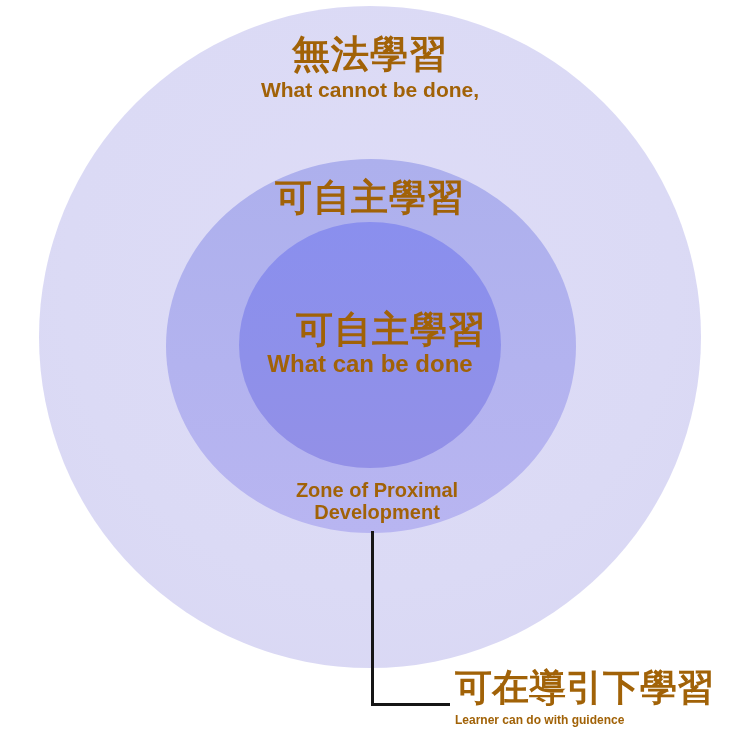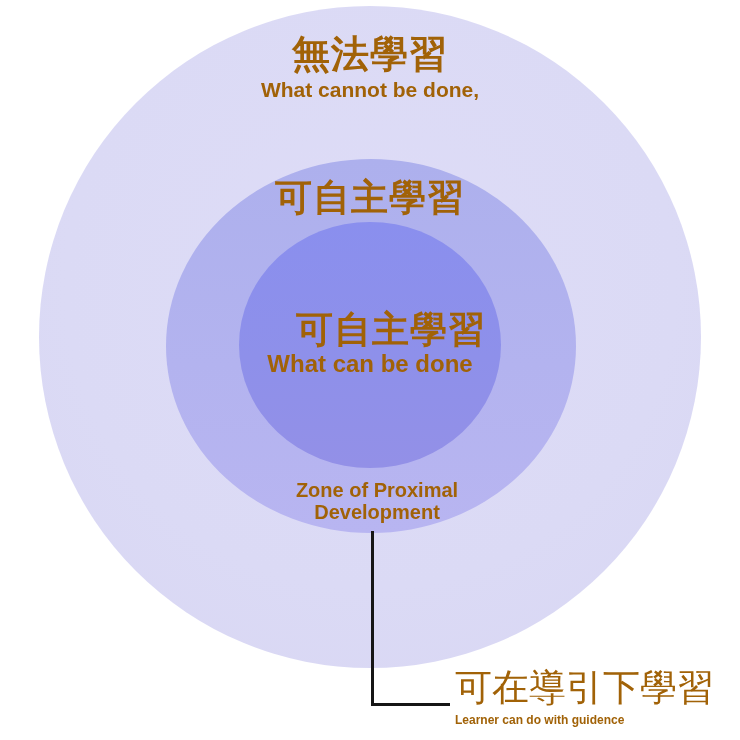--- a/index.html
+++ b/index.html
@@ -40,21 +40,21 @@
     width: 76px; height: 172px;
     border-left: 3px solid #161616;
     border-bottom: 3px solid #161616;
   }
   .callout {
     position: absolute;
     left: 455px; top: 668px;
     width: 285px;
     text-align: left;
   }
-  .callout-title { font-size: 37px; font-weight: 400; line-height: 40px; letter-spacing: 0px; white-space: nowrap; }
+  .callout-title { font-size: 37px; font-weight: 700; line-height: 40px; letter-spacing: 0px; white-space: nowrap; }
   .callout-desc  { font-size: 12px; font-weight: 600; line-height: 22px; margin-top: 1px; white-space: nowrap; }
 </style>
 </head>
 <body>
 
 <div class="canvas">
 
   <div class="circle outer-circle"></div>
   <div class="circle middle-circle"></div>
   <div class="circle inner-circle"></div>

